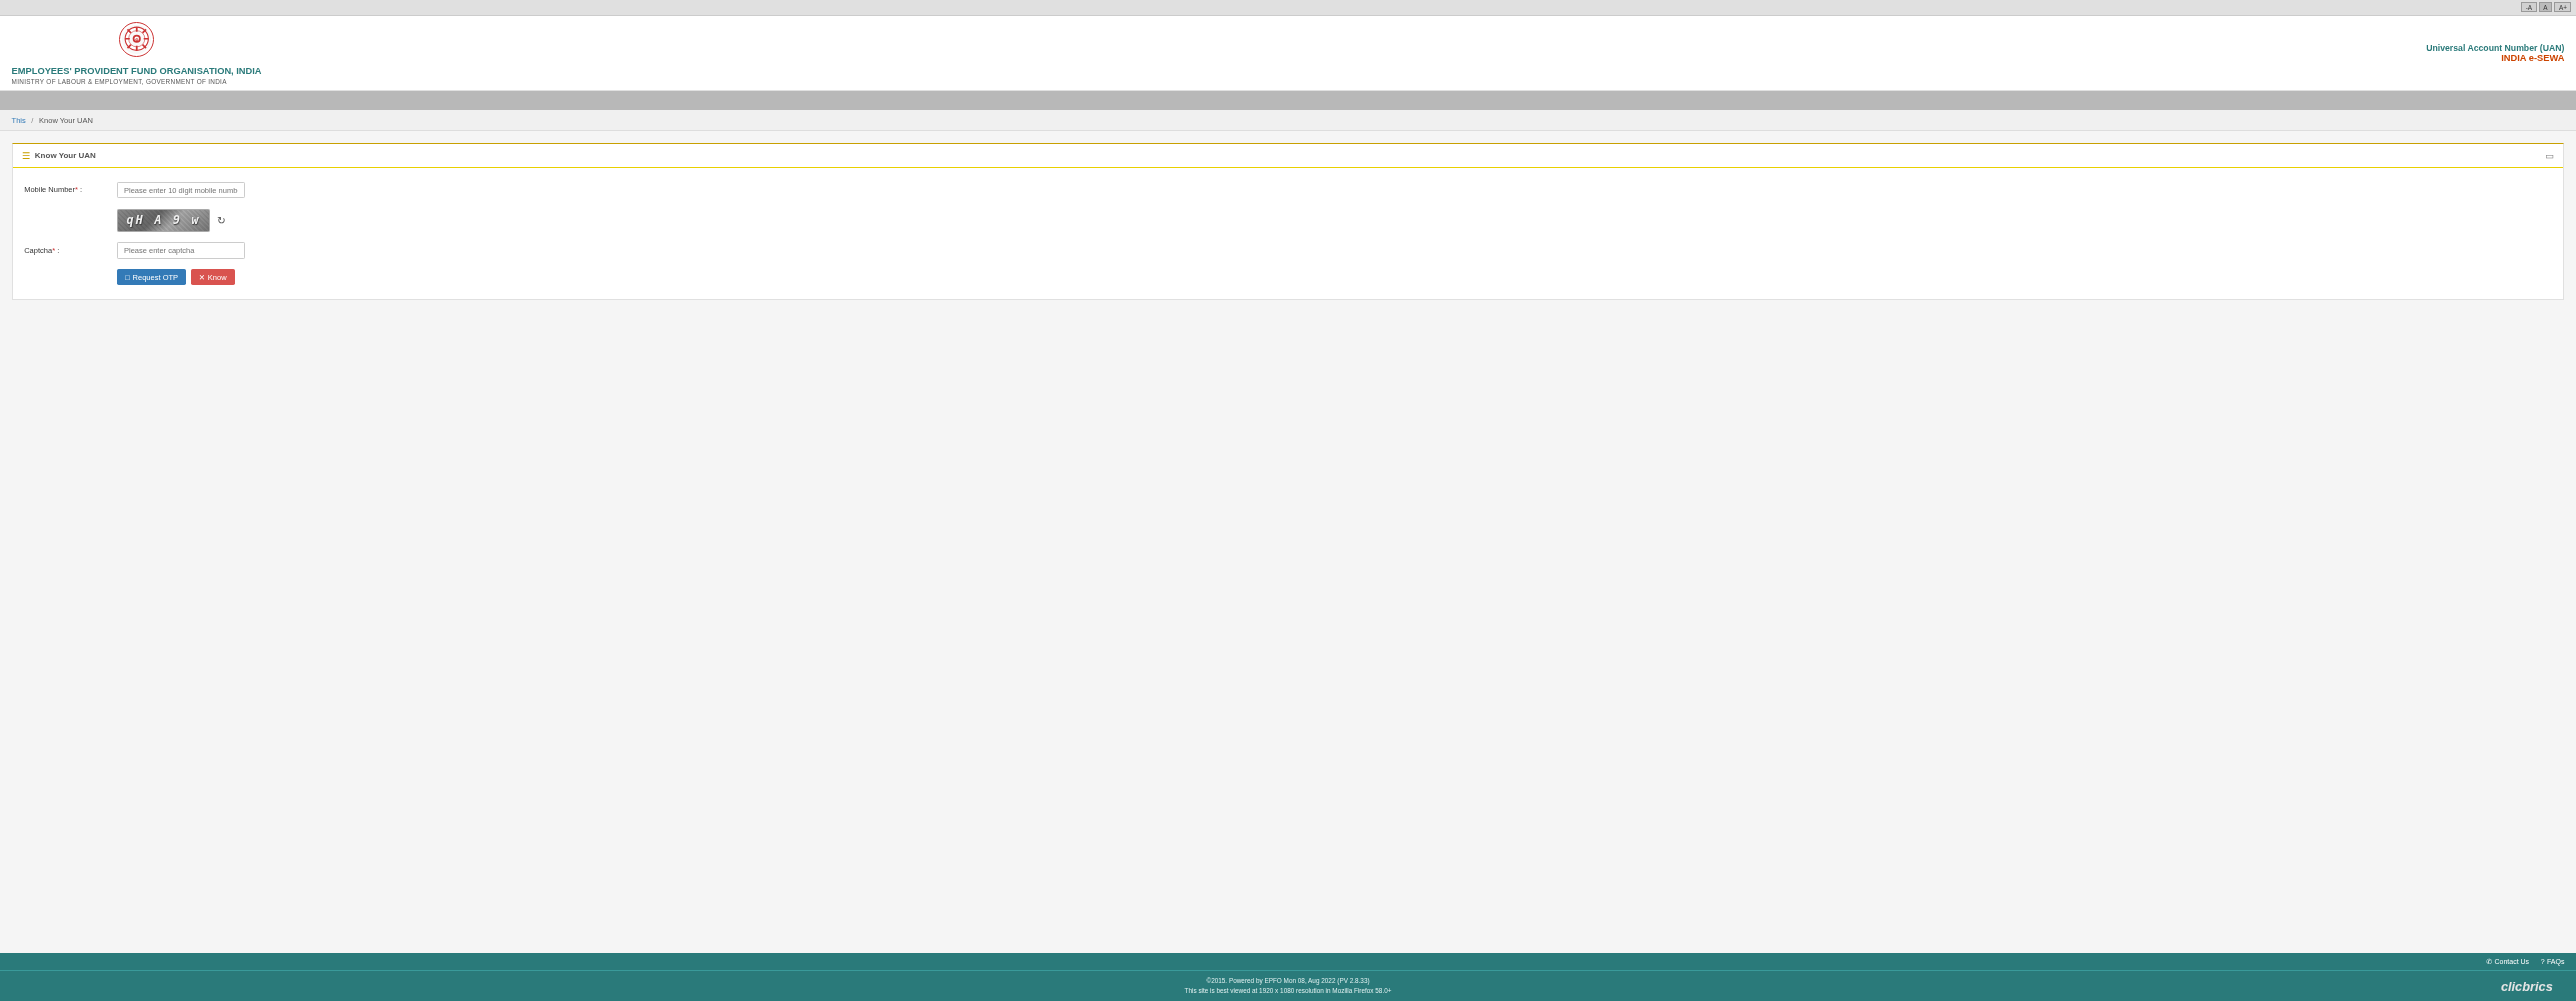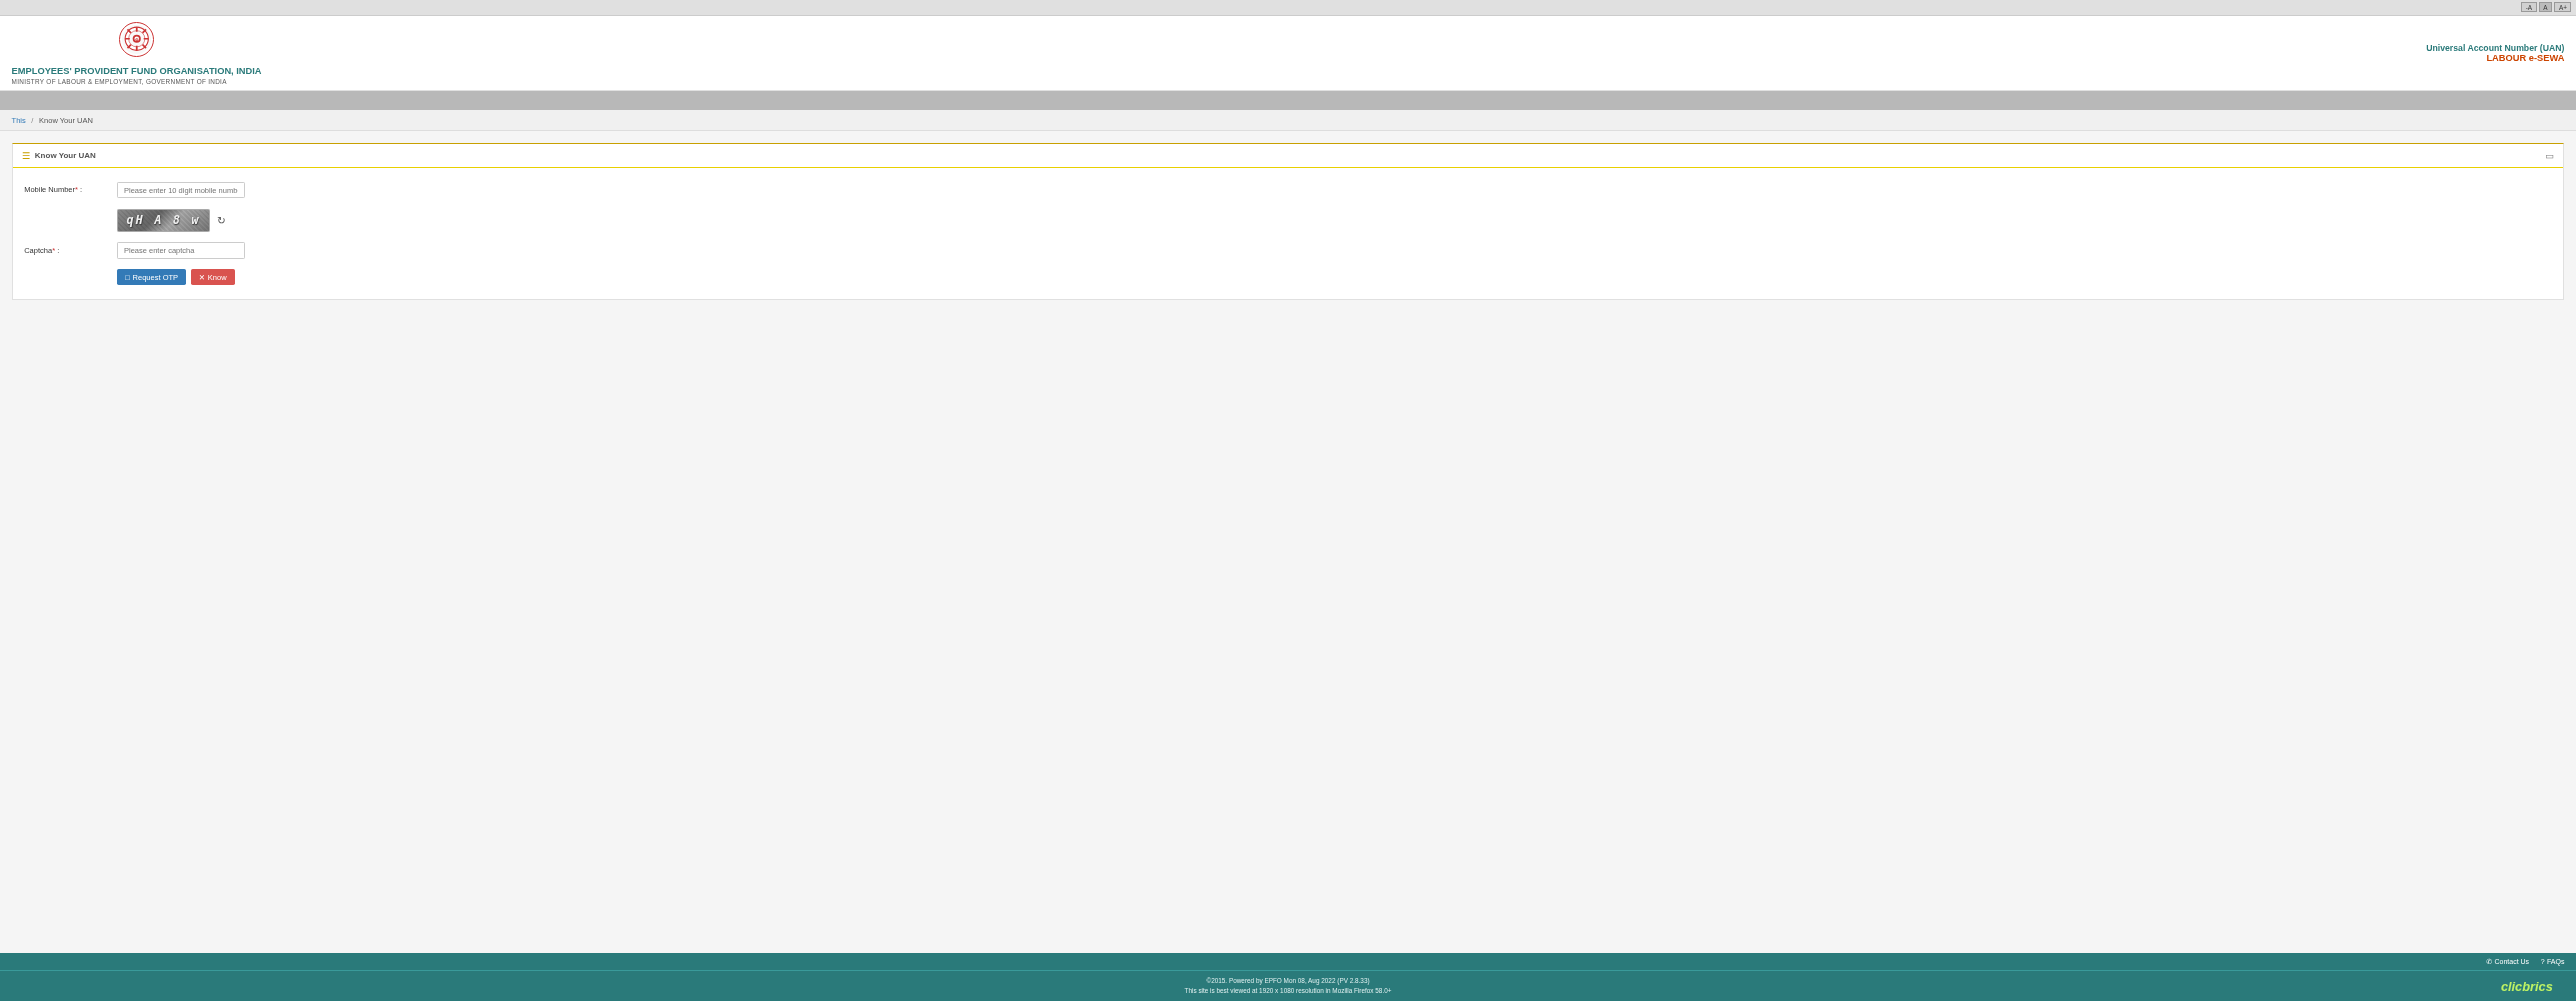--- a/index.html
+++ b/index.html
@@ -333,21 +333,21 @@
         </svg>
       </div>
     </div>
     <div>
       <div class="org-name">EMPLOYEES' PROVIDENT FUND ORGANISATION, INDIA</div>
       <div class="org-subtitle">MINISTRY OF LABOUR &amp; EMPLOYMENT, GOVERNMENT OF INDIA</div>
     </div>
   </div>
   <div class="header-right">
     <div class="uan-title">Universal Account Number (UAN)</div>
-    <div class="member-sewa">LABOUR e-SEWA</div>
+    <div class="member-sewa">INDIA e-SEWA</div>
   </div>
 </div>
 
 <div class="nav-bar"></div>
 
 <div class="breadcrumb-bar">
   <a href="#">This</a>
   <span class="breadcrumb-sep">/</span>
   <span>Know Your UAN</span>
 </div>
@@ -365,21 +365,21 @@
 
       <div class="form-group">
         <label class="form-label">
           <span>Mobile Number</span><span class="required-star">*</span> :
         </label>
         <input type="text" class="form-control" placeholder="Please enter 10 digit mobile number" style="">
       </div>
 
       <div class="captcha-row">
         <div class="captcha-image">
-          <span style="position:relative;z-index:1;font-family:monospace;">qH A 8 w</span>
+          <span style="position:relative;z-index:1;font-family:monospace;">qH A 9 w</span>
         </div>
         <button class="captcha-refresh" title="Refresh captcha">↻</button>
       </div>
 
       <div class="form-group">
         <label class="form-label">
           <span>Captcha</span><span class="required-star">*</span> :
         </label>
         <input type="text" class="form-control" placeholder="Please enter captcha" style="">
       </div>
@@ -410,16 +410,16 @@
   </a>
 </div>
 
 <div class="footer-bottom">
   <div class="footer-bottom-inner">
     <div style="flex:0 0 87px"></div>
     <div class="footer-copy-center">
       <div class="footer-bottom-text">©2015. Powered by EPFO Mon 08, Aug 2022 (PV 2.8.33)</div>
       <div class="footer-bottom-text">This site is best viewed at 1920 x 1080 resolution in Mozilla Firefox 58.0+</div>
     </div>
-    <div class="footer-brand" style="flex:0 0 87px;font-size:12.8px;font-style:italic;color:#bef264;font-weight:bold;text-align:right;">clicbrics</div>
+    <div class="footer-brand" style="flex:0 0 87px;font-size:12.8px;font-style:italic;color:#e5e5e5;font-weight:bold;text-align:right;">clicbrics</div>
   </div>
 </div>
 
 
 </body></html>

